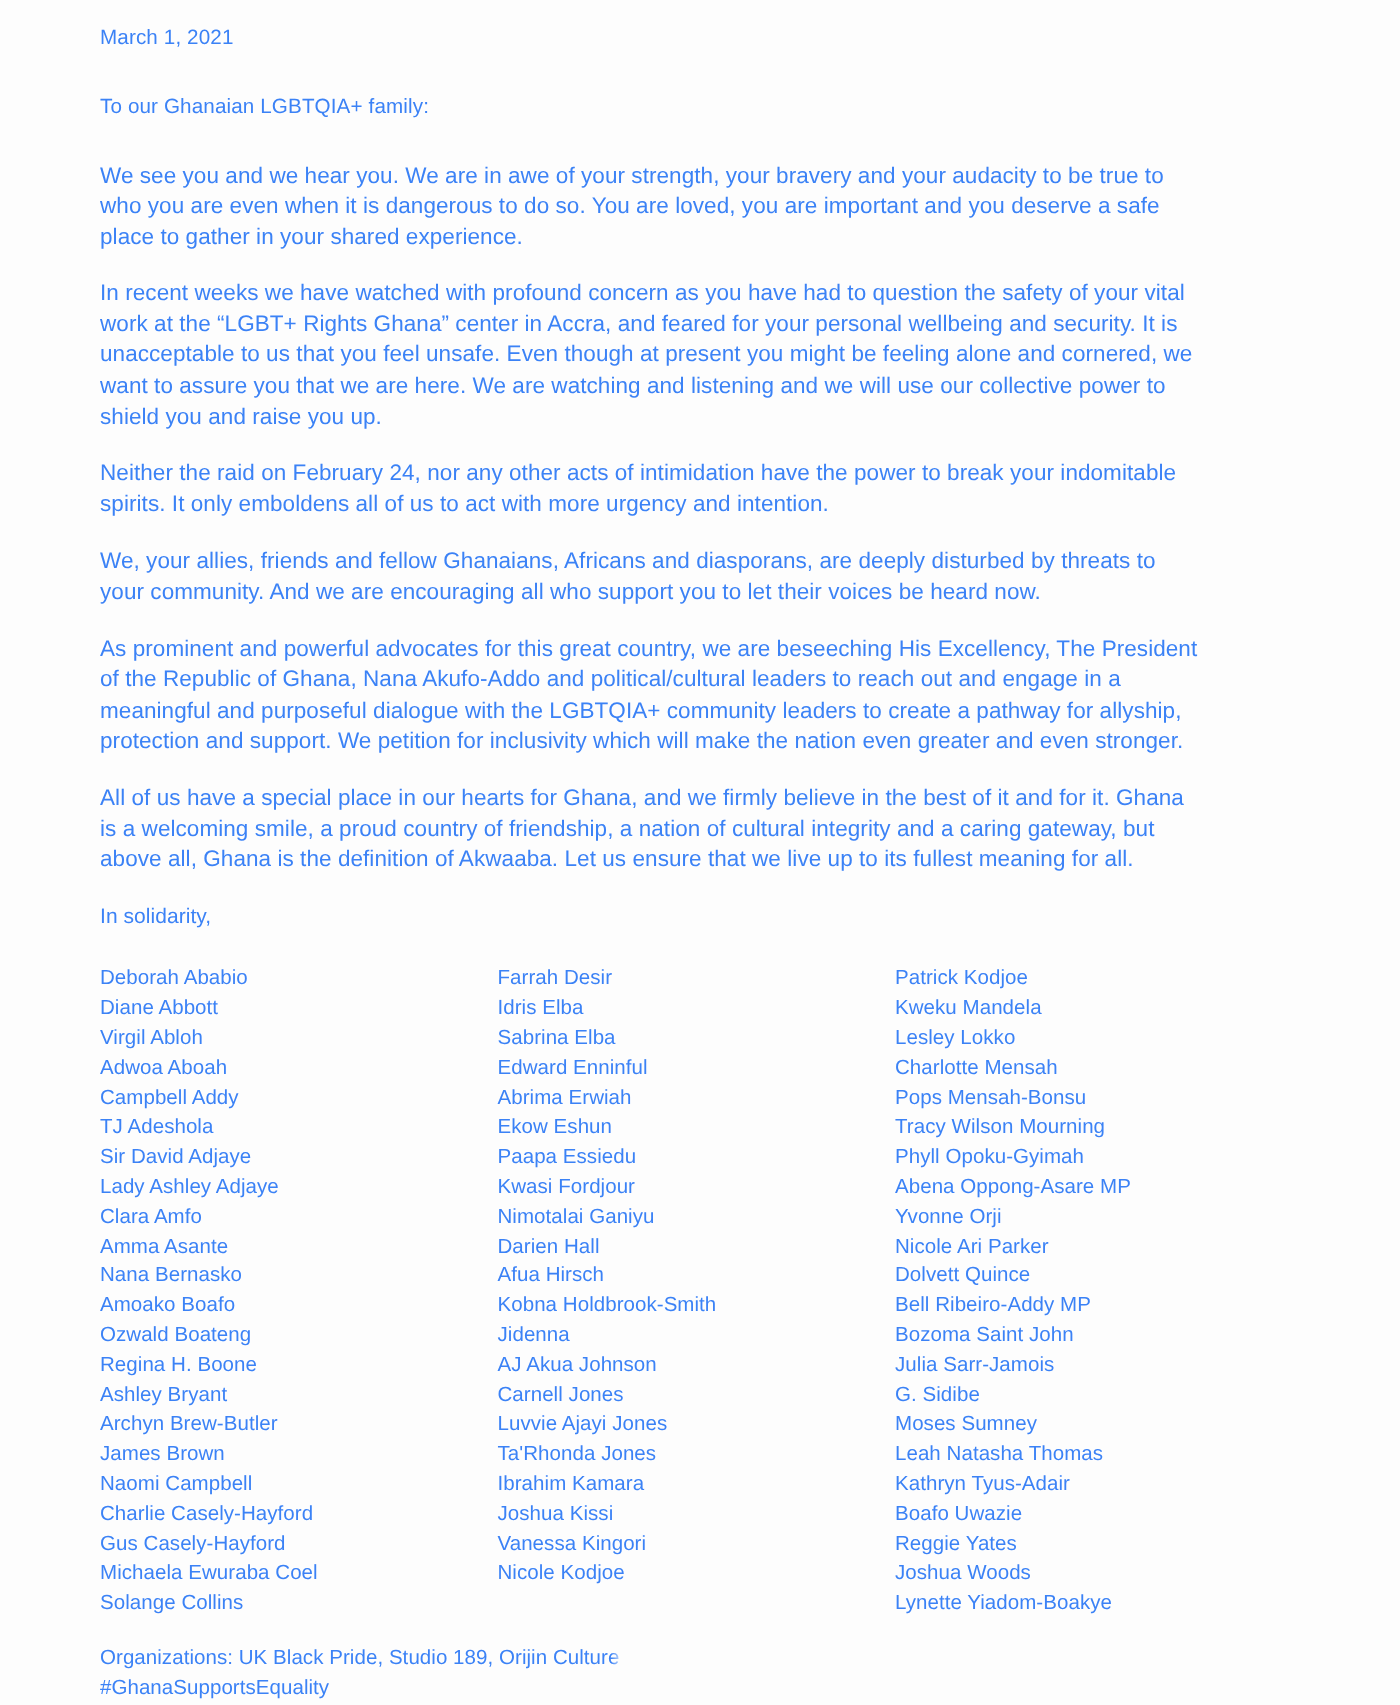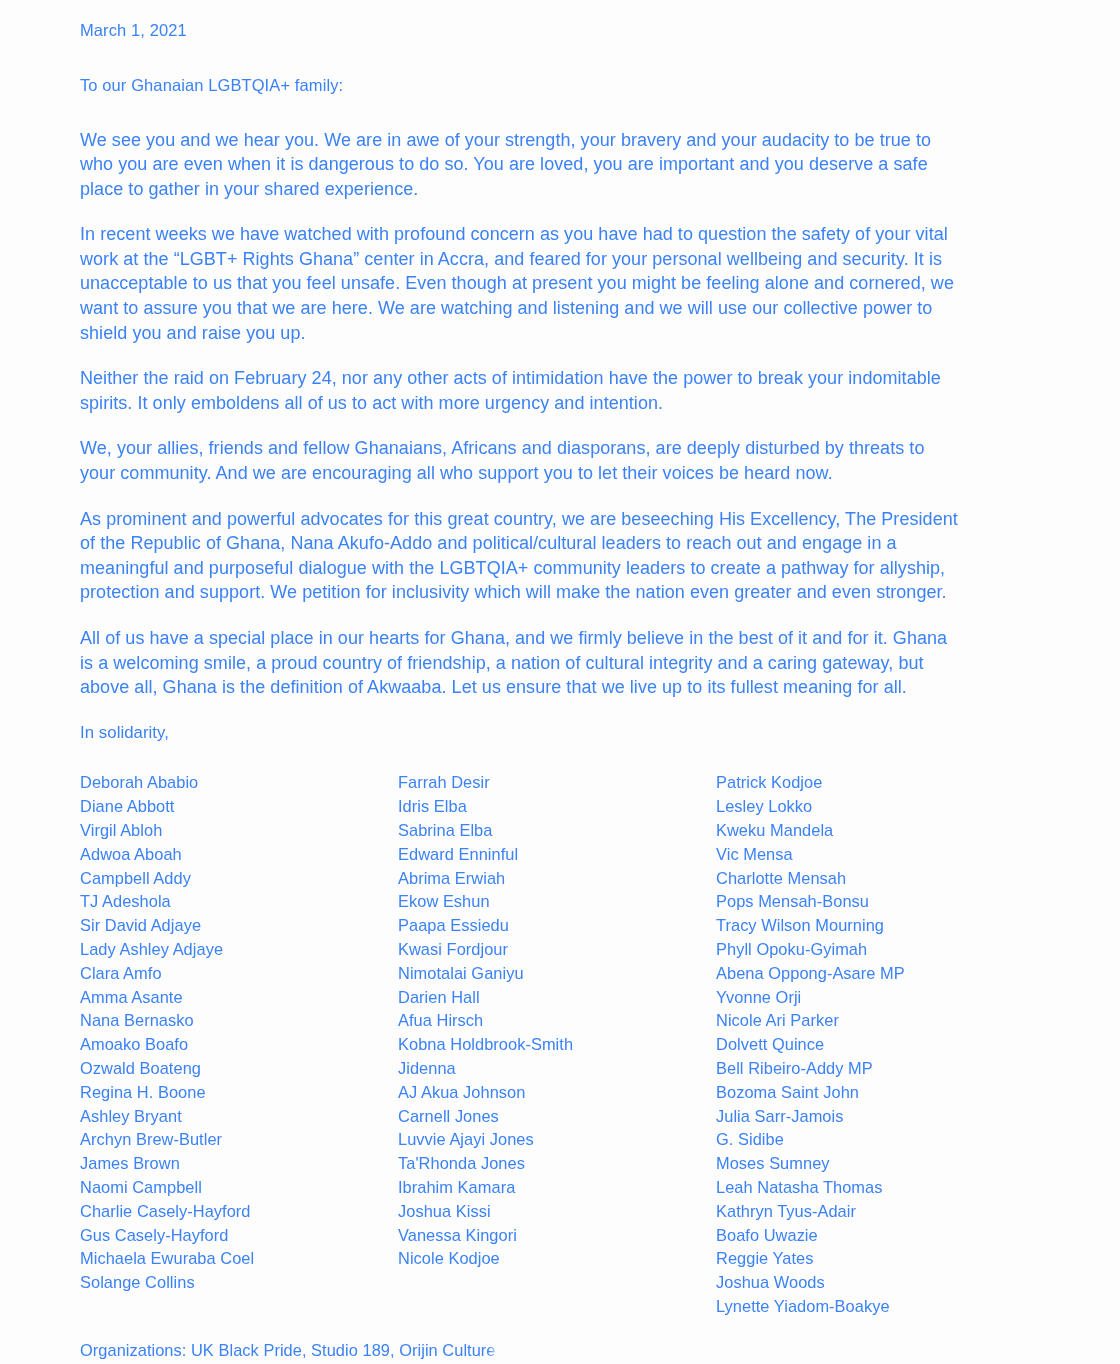--- a/index.html
+++ b/index.html
@@ -152,23 +152,22 @@
           <div class="sig-name">Carnell Jones</div>
           <div class="sig-name">Luvvie Ajayi Jones</div>
           <div class="sig-name">Ta'Rhonda Jones</div>
           <div class="sig-name">Ibrahim Kamara</div>
           <div class="sig-name">Joshua Kissi</div>
           <div class="sig-name">Vanessa Kingori</div>
           <div class="sig-name">Nicole Kodjoe</div>
         </div>
       <div class="sig-col sig-col-3">
           <div class="sig-name">Patrick Kodjoe</div>
+          <div class="sig-name">Kweku Mandela</div>
           <div class="sig-name">Lesley Lokko</div>
-          <div class="sig-name">Kweku Mandela</div>
-          <div class="sig-name">Vic Mensa</div>
           <div class="sig-name">Charlotte Mensah</div>
           <div class="sig-name">Pops Mensah-Bonsu</div>
           <div class="sig-name">Tracy Wilson Mourning</div>
           <div class="sig-name">Phyll Opoku-Gyimah</div>
           <div class="sig-name">Abena Oppong-Asare MP</div>
           <div class="sig-name">Yvonne Orji</div>
           <div class="sig-name">Nicole Ari Parker</div>
           <div class="sig-name">Dolvett Quince</div>
           <div class="sig-name">Bell Ribeiro-Addy MP</div>
           <div class="sig-name">Bozoma Saint John</div>

